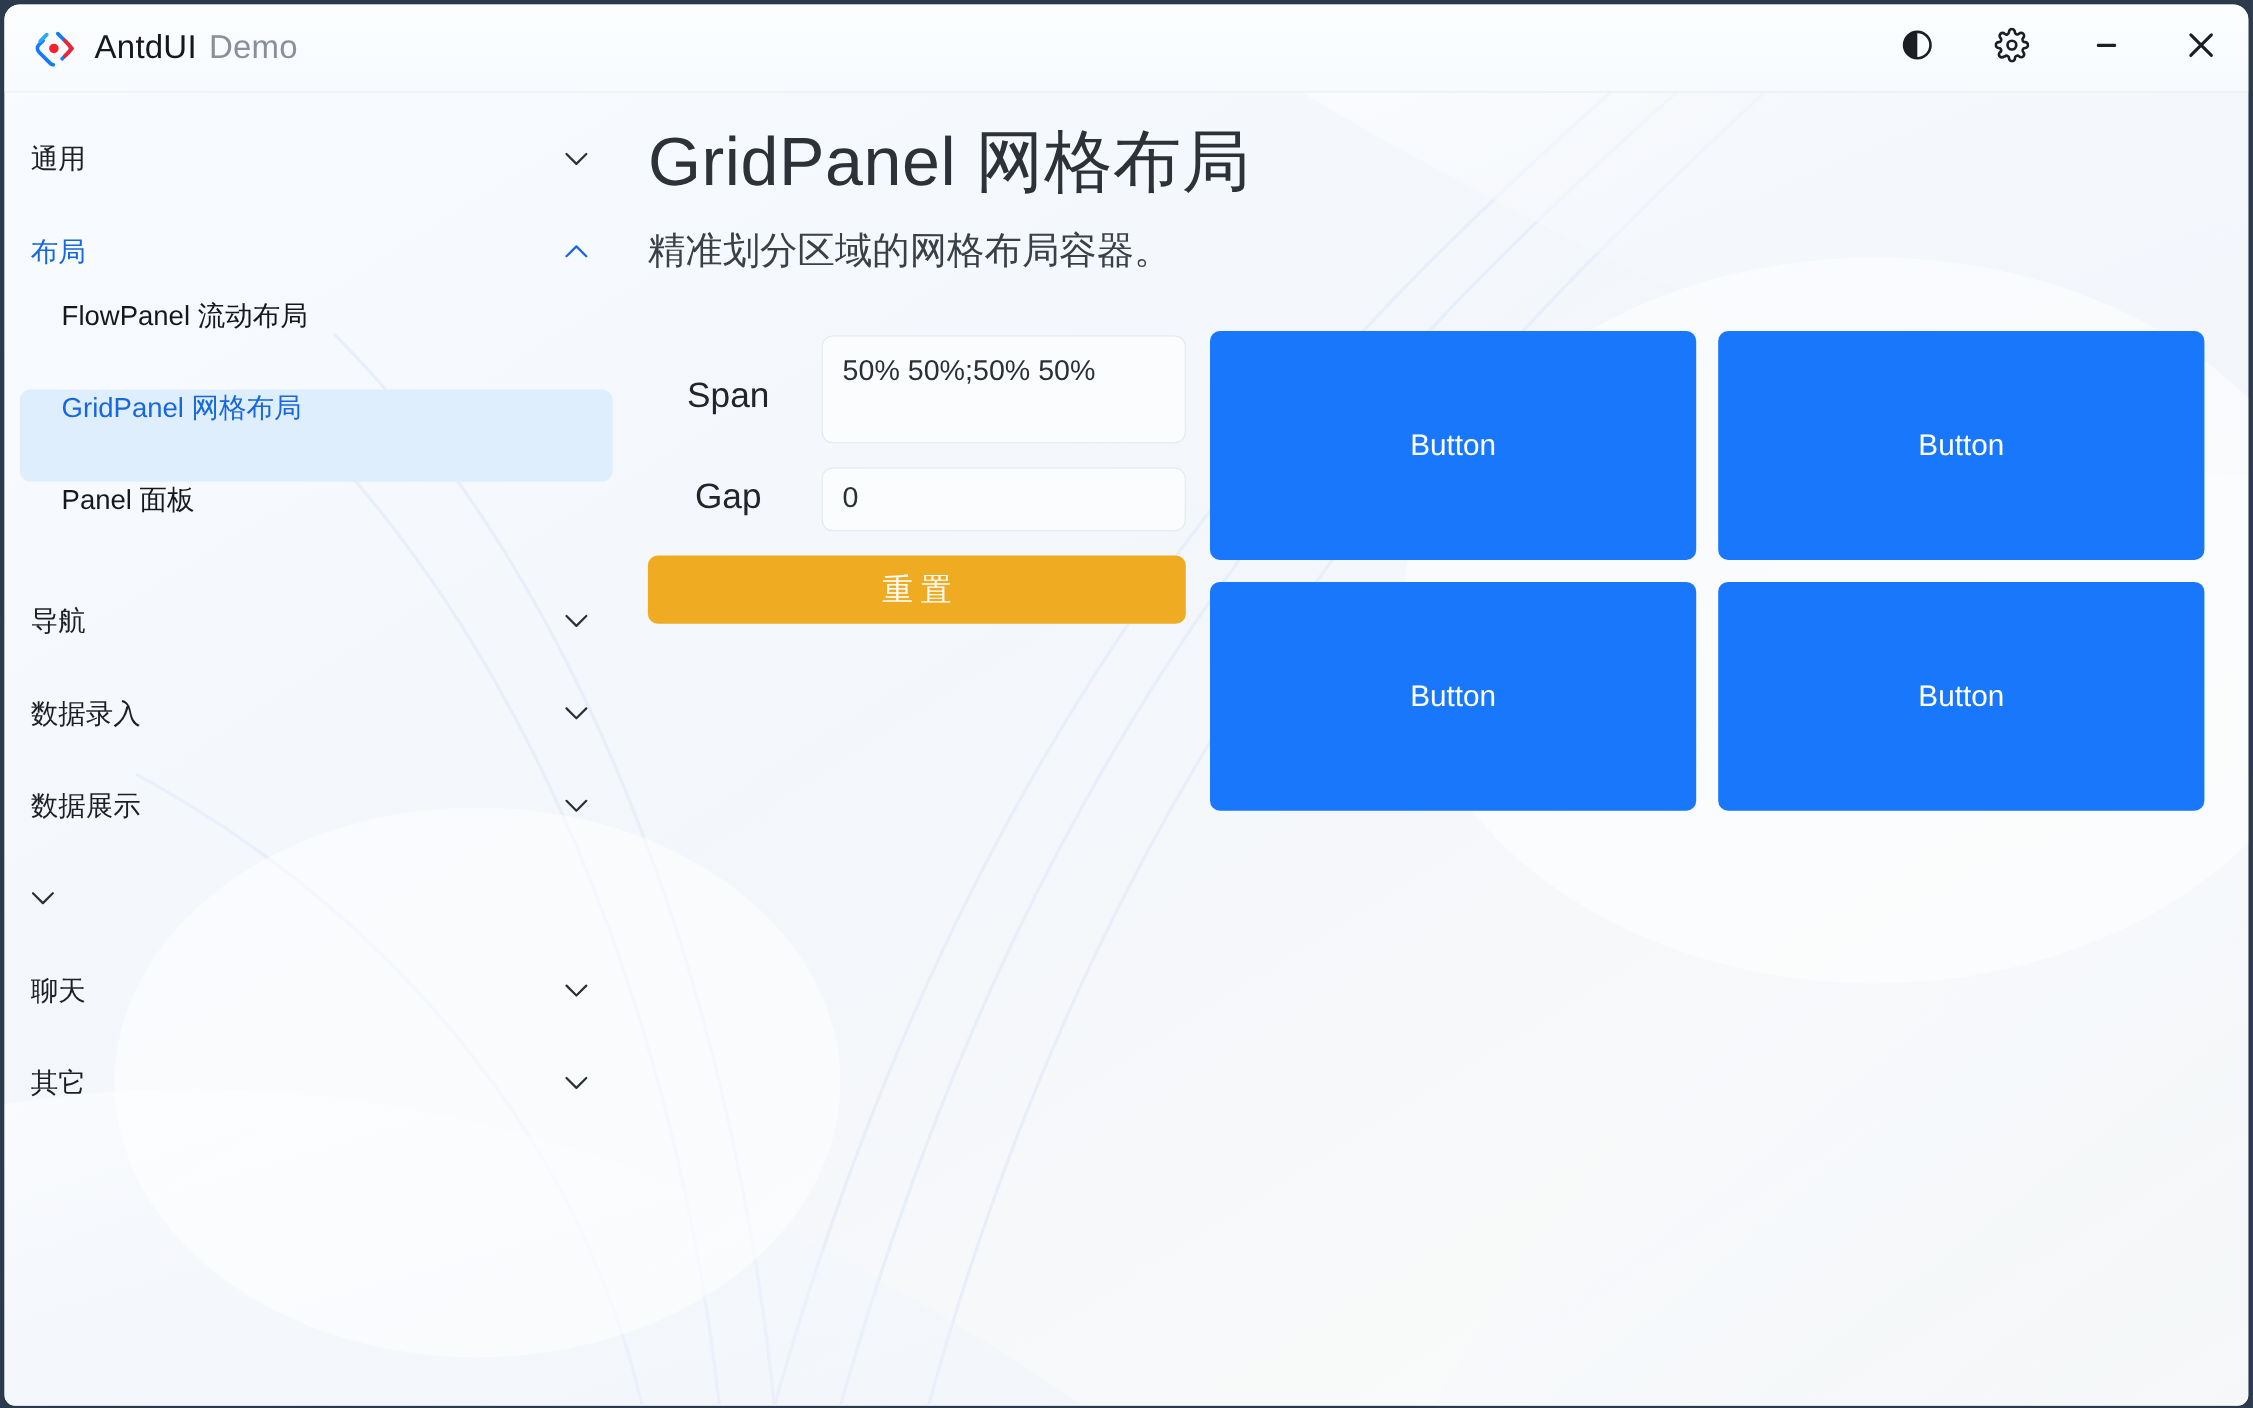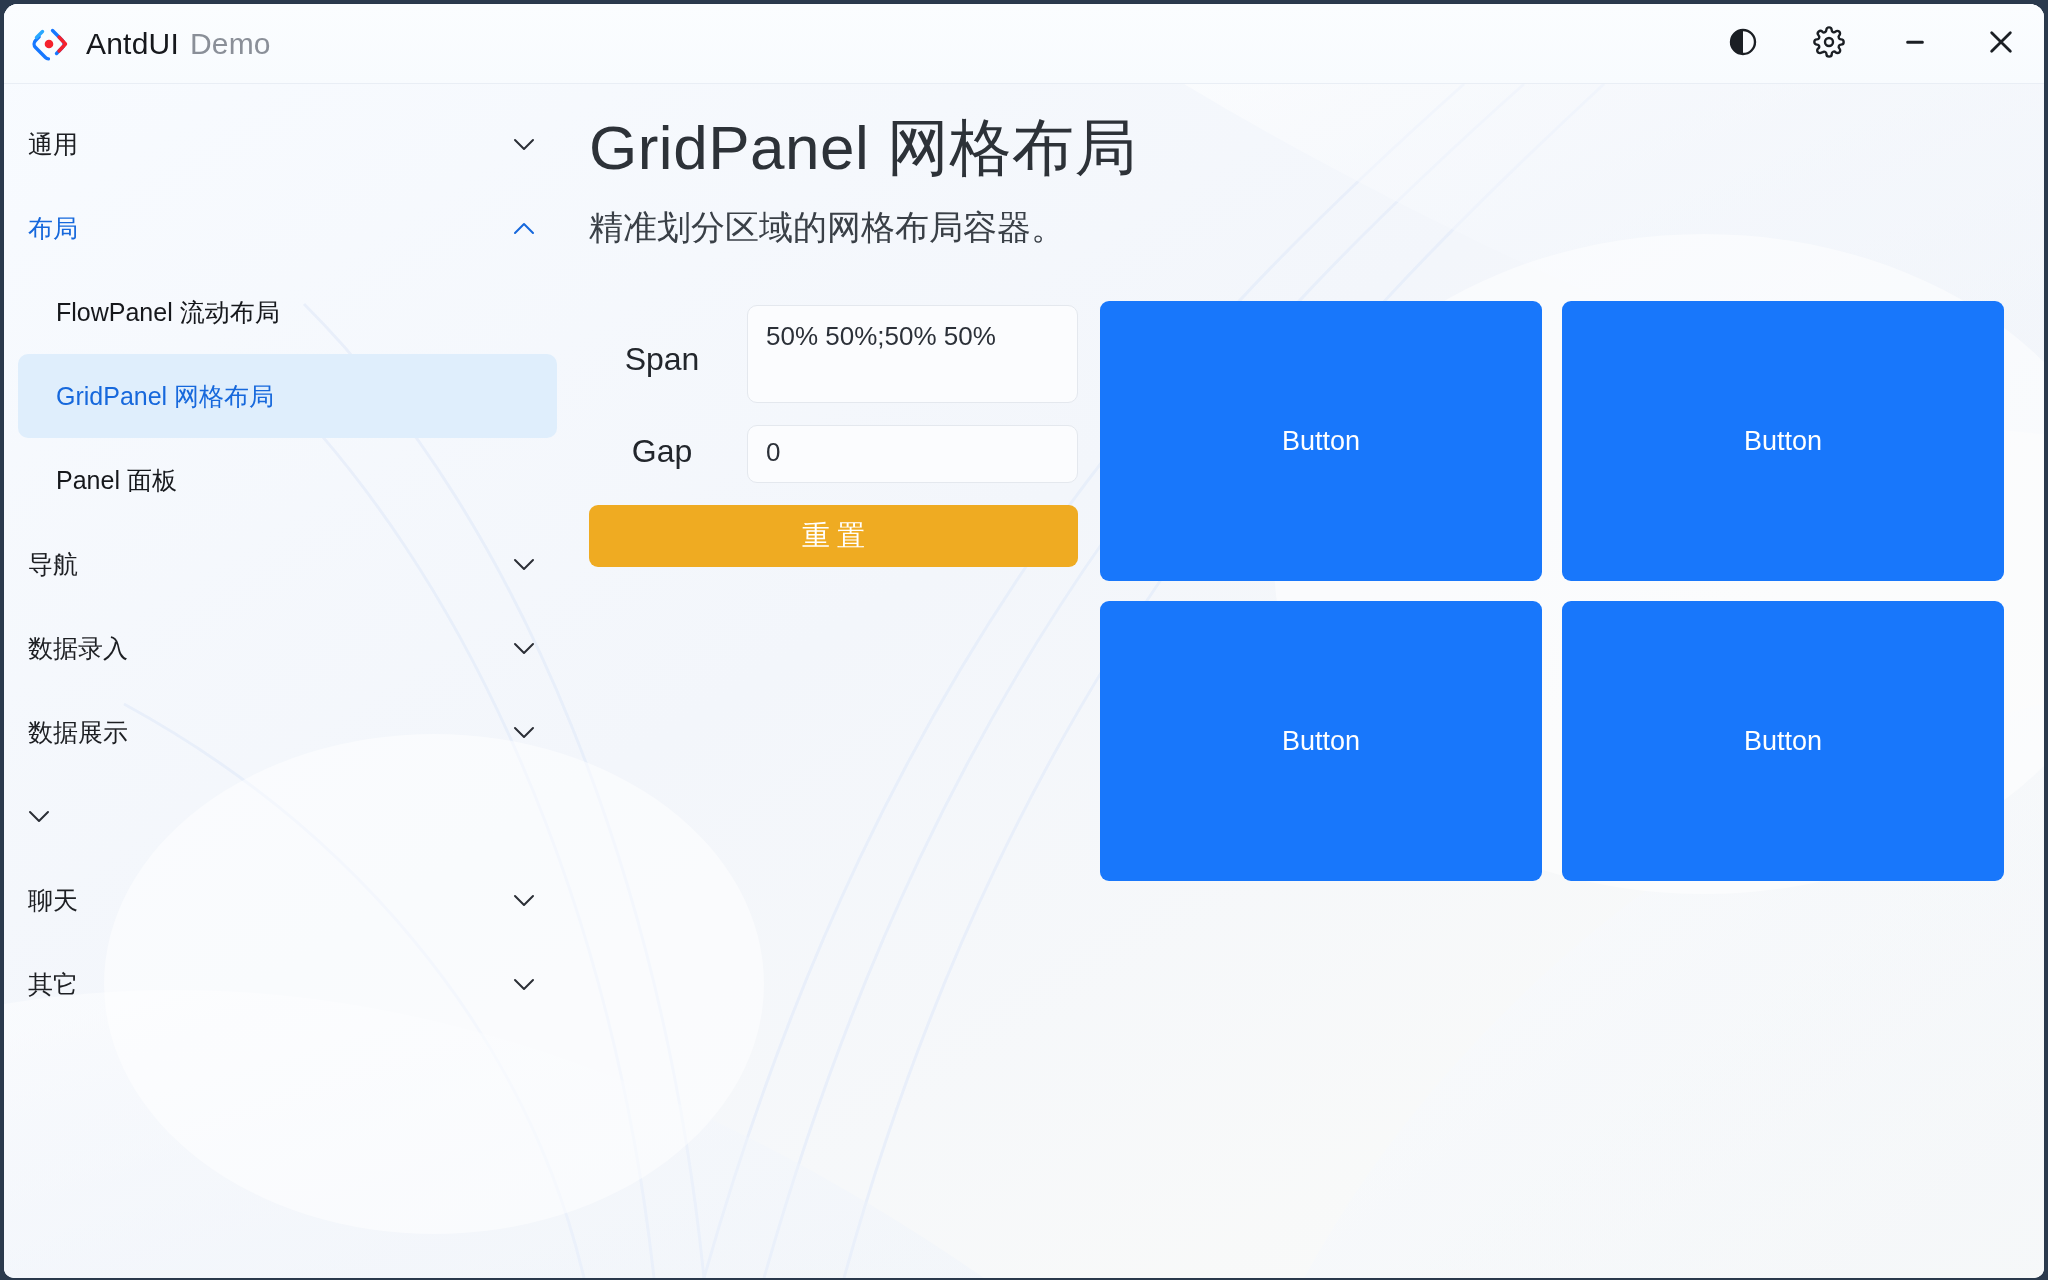--- a/index.html
+++ b/index.html
@@ -100,21 +100,21 @@
     flex: 0 0 auto;
     color: #2b2f36;
   }
   .nav-group.open .chev { color: #1668dc; }
 
   .nav-item {
     height: 84px;
     margin: 0 14px;
     border-radius: 10px;
     display: flex;
-    align-items: center;
+    align-items: flex-start;
     padding-left: 38px;
     font-size: 25px;
     color: #16181c;
     cursor: default;
   }
   .nav-item.active {
     background: #dfeefc;
     color: #1668dc;
   }
 
@@ -199,21 +199,21 @@
     cursor: default;
   }
 
   
   #grid-panel {
     flex: 1 1 auto;
     display: grid;
     grid-template-columns: 1fr 1fr;
     grid-template-rows: 1fr 1fr;
     gap: 20px;
-    height: 580px;
+    height: 436px;
     min-width: 0;
   }
   .grid-btn {
     background: #1877fb;
     border: none;
     border-radius: 9px;
     color: #ffffff;
     font-family: "Liberation Sans", "DejaVu Sans", sans-serif;
     font-size: 27px;
     cursor: default;

